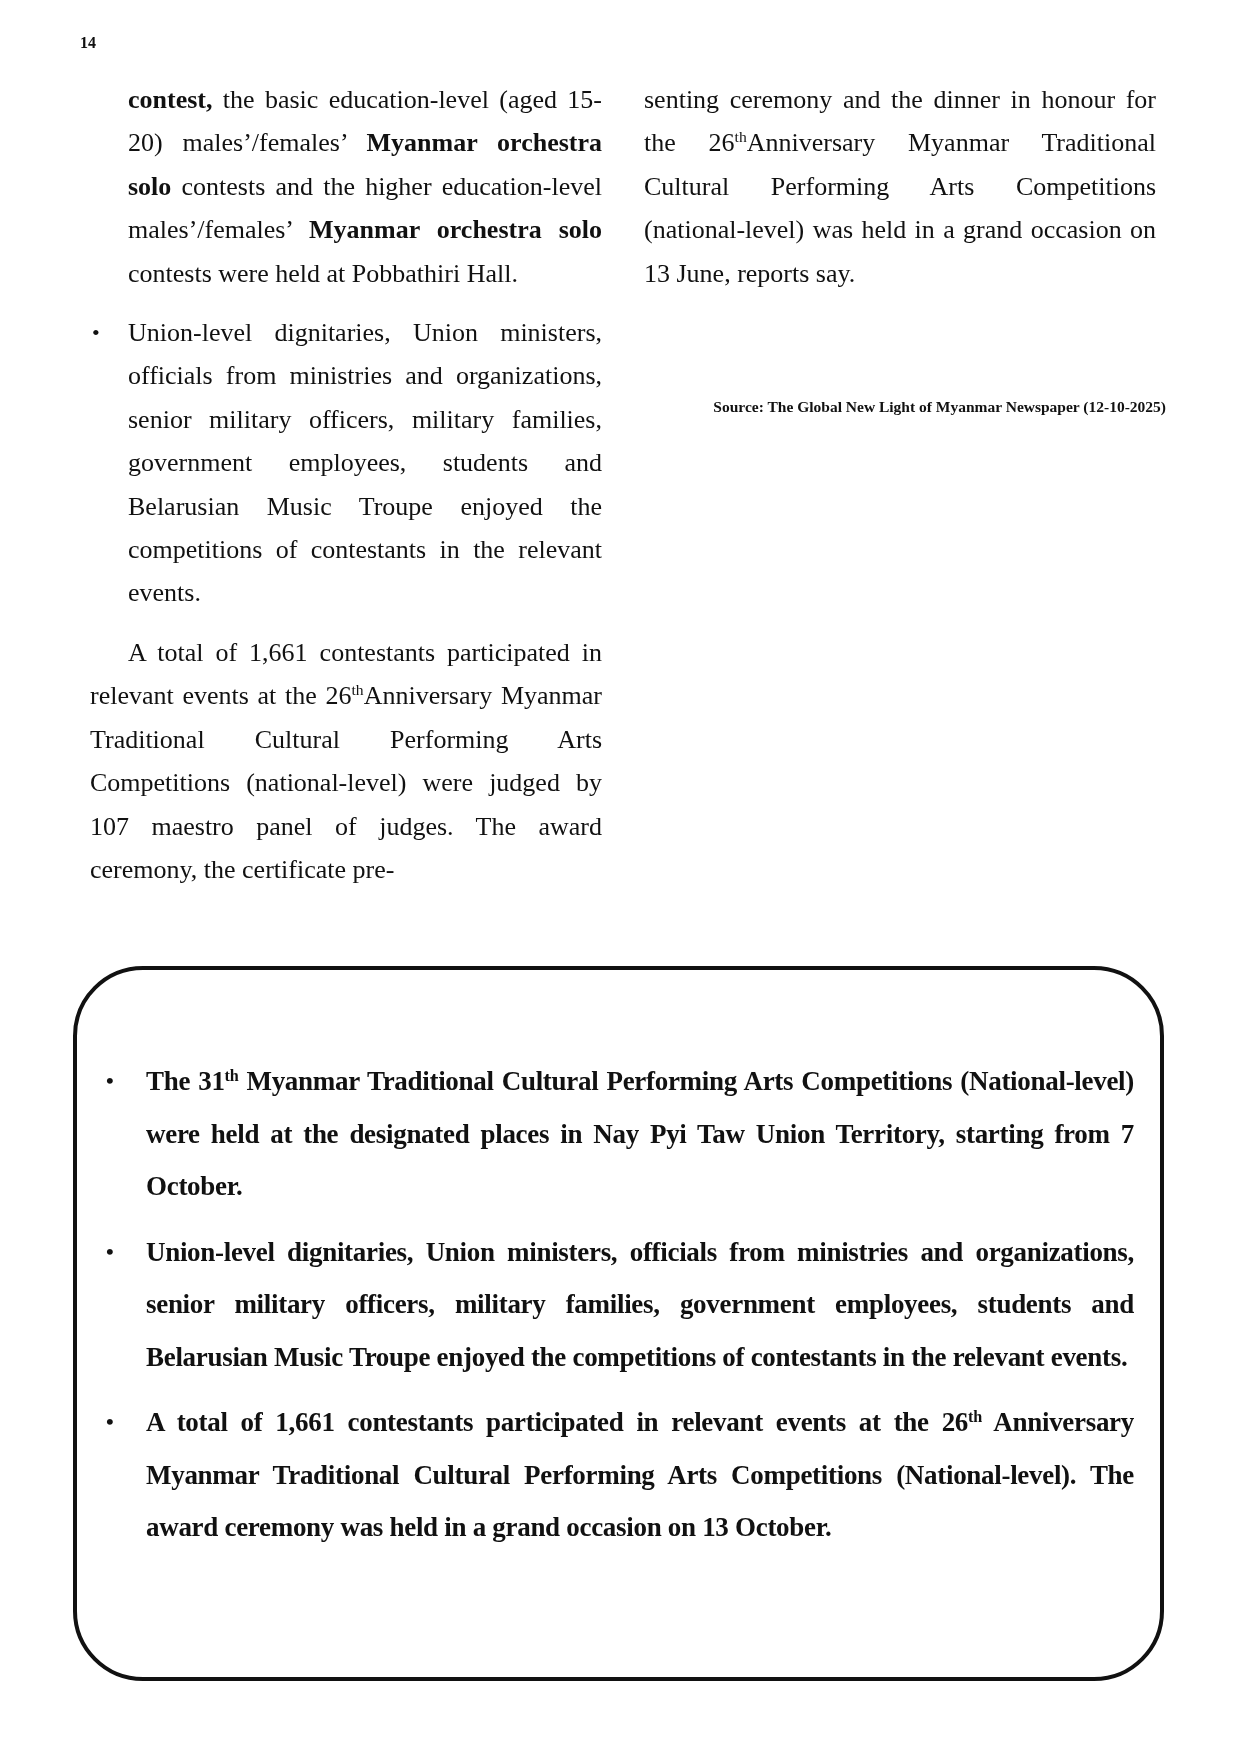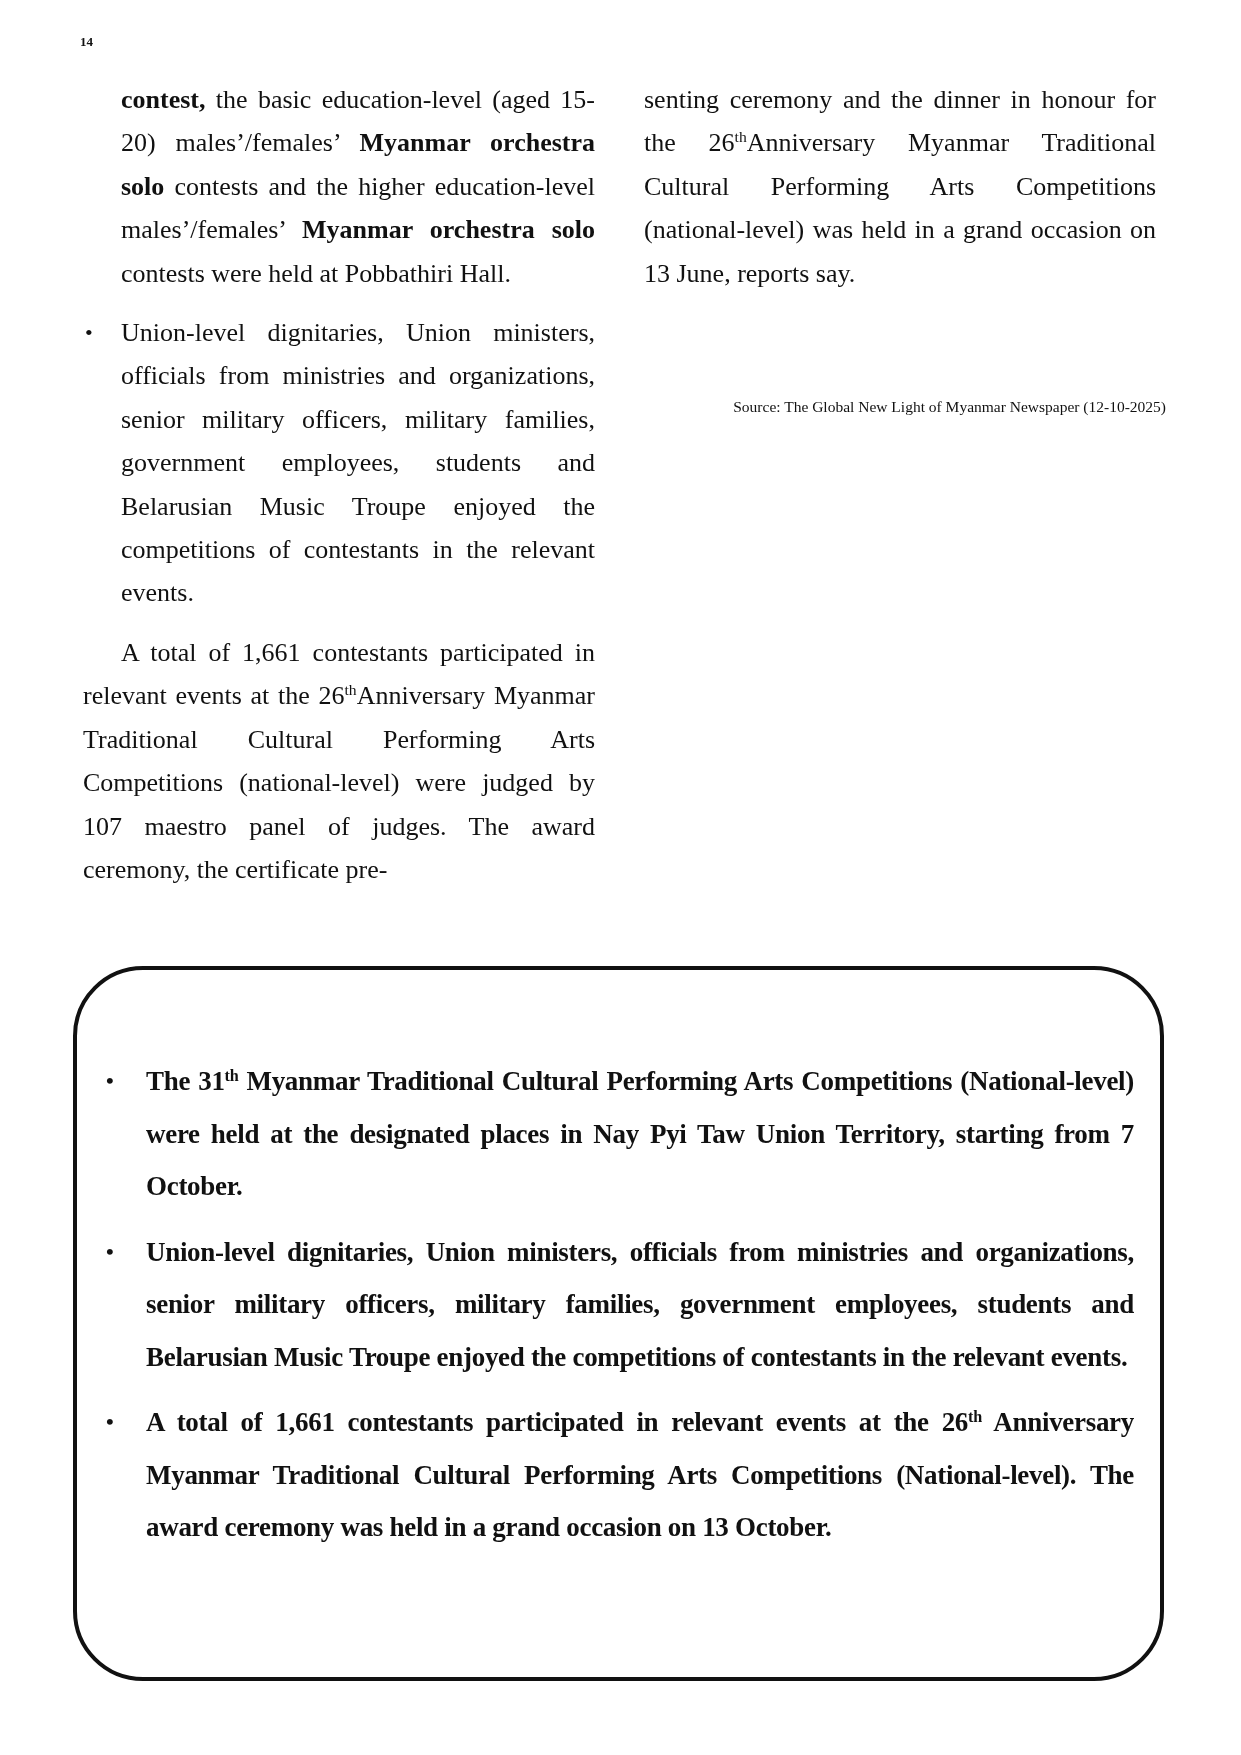--- a/index.html
+++ b/index.html
@@ -2,41 +2,41 @@
 <html><head>
 <meta charset="utf-8">
 <style>
   html, body { margin: 0; padding: 0; background: #ffffff; }
   body {
     width: 1241px; height: 1755px; position: relative; overflow: hidden;
     font-family: "Liberation Serif", serif; color: #111111;
   }
   .page-number {
     position: absolute; left: 80px; top: 34px;
-    font-size: 13px; font-weight: bold;
+    font-size: 16px; font-weight: bold;
   }
   .col {
     position: absolute; top: 78px; width: 512px;
     font-size: 26px; line-height: 43.4px; text-align: justify;
     hyphens: manual;
   }
-  .col-left { left: 83px; }
+  .col-left { left: 90px; }
   .col-right { left: 644px; width: 512px; }
   .block { margin: 0; }
   .indent-block { padding-left: 38px; }
   .bullet-row { position: relative; padding-left: 38px; margin-top: 16px; }
   .bullet-dot {
     position: absolute; left: 2px; top: 0; font-size: 22px;
   }
   .para { margin-top: 16px; text-indent: 38px; }
   sup { font-size: 60%; vertical-align: 0.55em; line-height: 0; font-family: Liberation Serif, serif; }
   b { font-weight: bold; }
   .source {
     position: absolute; left: 676px; top: 398px; width: 490px;
-    font-size: 15.5px; font-weight: normal; text-align: right;
+    font-size: 15.5px; font-weight: bold; text-align: right;
     font-family: "Liberation Serif", serif;
   }
   .summary-box {
     position: absolute; left: 73px; top: 966px; width: 1091px; height: 715px;
     border: 4px solid #111111; border-radius: 70px; box-sizing: border-box;
   }
   .summary-list {
     position: absolute; left: 104px; top: 1055px; width: 1030px;
     font-size: 27px; font-weight: bold; line-height: 52.5px; text-align: justify;
     font-family: "Liberation Serif", serif; letter-spacing: -0.3px;

